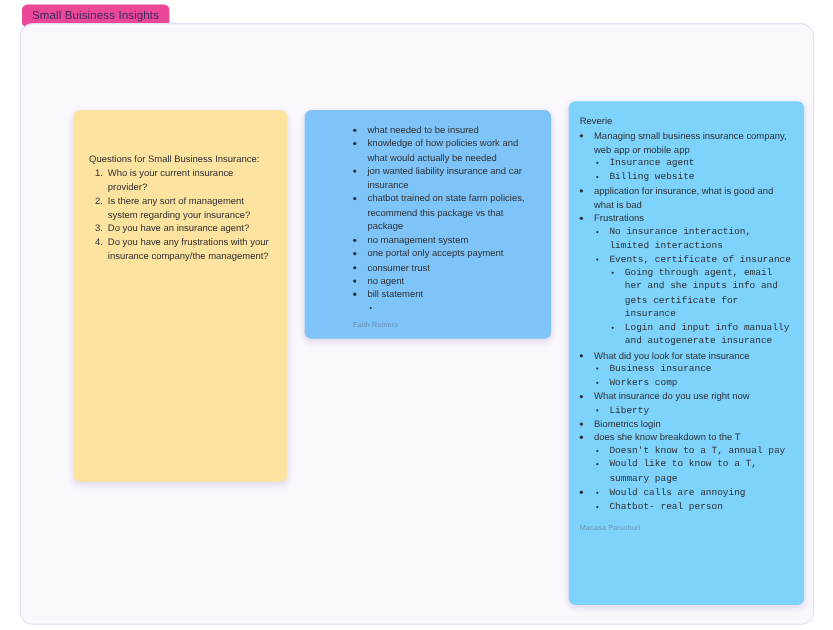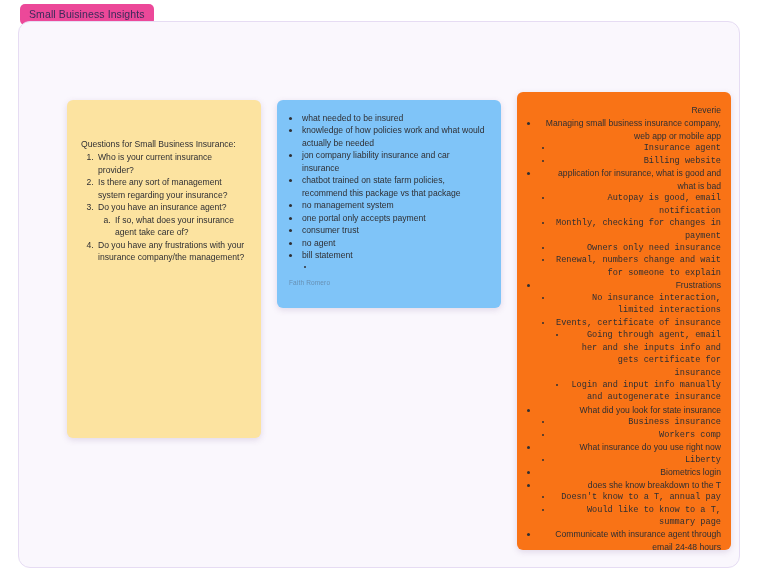--- a/index.html
+++ b/index.html
@@ -28,22 +28,22 @@
     border: 1px solid #e6dcf3;
     border-radius: 12px;
   }
   .card {
     position: absolute;
     border-radius: 6px;
     box-shadow: 0 2px 6px rgba(110, 80, 140, .18);
     overflow: hidden;
   }
   .card-yellow { left: 48px; top: 78px; width: 194px; height: 338px; background: #fce3a0; }
-  .card-blue   { left: 258px; top: 78px; width: 224px; height: 208px; background: #7fc4f8; }
-  .card-pink   { left: 498px; top: 70px; width: 214px; height: 458px; background: #f97316; text-align: right; }
+  .card-blue   { left: 258px; top: 78px; width: 224px; height: 208px; background: #7fc4f8; padding-left: 32px; }
+  .card-pink   { left: 498px; top: 70px; width: 214px; height: 458px; background: #7dd3fc; }
 
   .card-body { padding: 0; color: #2f2f33; font-size: 8.6px; line-height: 1.45; }
   .card-yellow .card-body { padding: 38px 14px 10px 14px; }
   .card-blue .card-body   { padding: 12px 14px 4px 12px; }
   .card-pink .card-body   { padding: 12px 10px 4px 10px; }
 
   .heading { margin-bottom: 1px; }
 
   ol.qlist { list-style: decimal; padding-left: 15px; }
   ol.qlist > li { margin-bottom: 0px; padding-left: 2px; }
@@ -77,37 +77,34 @@
       <div class="heading">Questions for Small Business Insurance:</div>
       <ol class="qlist">
         <li>
           <span>Who is your current insurance provider?</span>
         </li>
         <li>
           <span>Is there any sort of management system regarding your insurance?</span>
         </li>
         <li>
           <span>Do you have an insurance agent?</span>
-          <ol class="alist">
-            <li>If so, what does your insurance agent take care of?</li>
-          </ol>
         </li>
         <li>
           <span>Do you have any frustrations with your insurance company/the management?</span>
         </li>
       </ol>
     </div>
   </div>
 
   <div class="card card-blue">
     <div class="card-body">
       <ul class="b">
         <li>what needed to be insured</li>
         <li>knowledge of how policies work and what would actually be needed</li>
-        <li>jon company liability insurance and car insurance</li>
+        <li>jon wanted liability insurance and car insurance</li>
         <li>chatbot trained on state farm policies, recommend this package vs that package</li>
         <li>no management system</li>
         <li>one portal only accepts payment</li>
         <li>consumer trust</li>
         <li>no agent</li>
         <li>
           <span>bill statement</span>
           <ul class="b">
             <li class="empty"></li>
           </ul>
@@ -125,26 +122,20 @@
         <li>
           <span>Managing small business insurance company, web app or mobile app</span>
           <ul class="b">
             <li>Insurance agent</li>
             <li>Billing website</li>
           </ul>
         </li>
 
         <li>
           <span>application for insurance, what is good and what is bad</span>
-          <ul class="b">
-            <li>Autopay is good, email notification</li>
-            <li>Monthly, checking for changes in payment</li>
-            <li>Owners only need insurance</li>
-            <li>Renewal, numbers change and wait for someone to explain</li>
-          </ul>
         </li>
 
         <li>
           <span>Frustrations</span>
           <ul class="b">
             <li>No insurance interaction, limited interactions</li>
             <li>
               <span>Events, certificate of insurance</span>
               <ul class="b">
                 <li>Going through agent, email her and she inputs info and gets certificate for insurance</li>
@@ -173,21 +164,20 @@
 
         <li>
           <span>does she know breakdown to the T</span>
           <ul class="b">
             <li>Doesn't know to a T, annual pay</li>
             <li>Would like to know to a T, summary page</li>
           </ul>
         </li>
 
         <li>
-          <span>Communicate with insurance agent through email 24-48 hours</span>
           <ul class="b">
             <li>Would calls are annoying</li>
             <li>Chatbot- real person</li>
           </ul>
         </li>
 
       </ul>
       <div class="author">Manasa Paruchuri</div>
     </div>
   </div>

